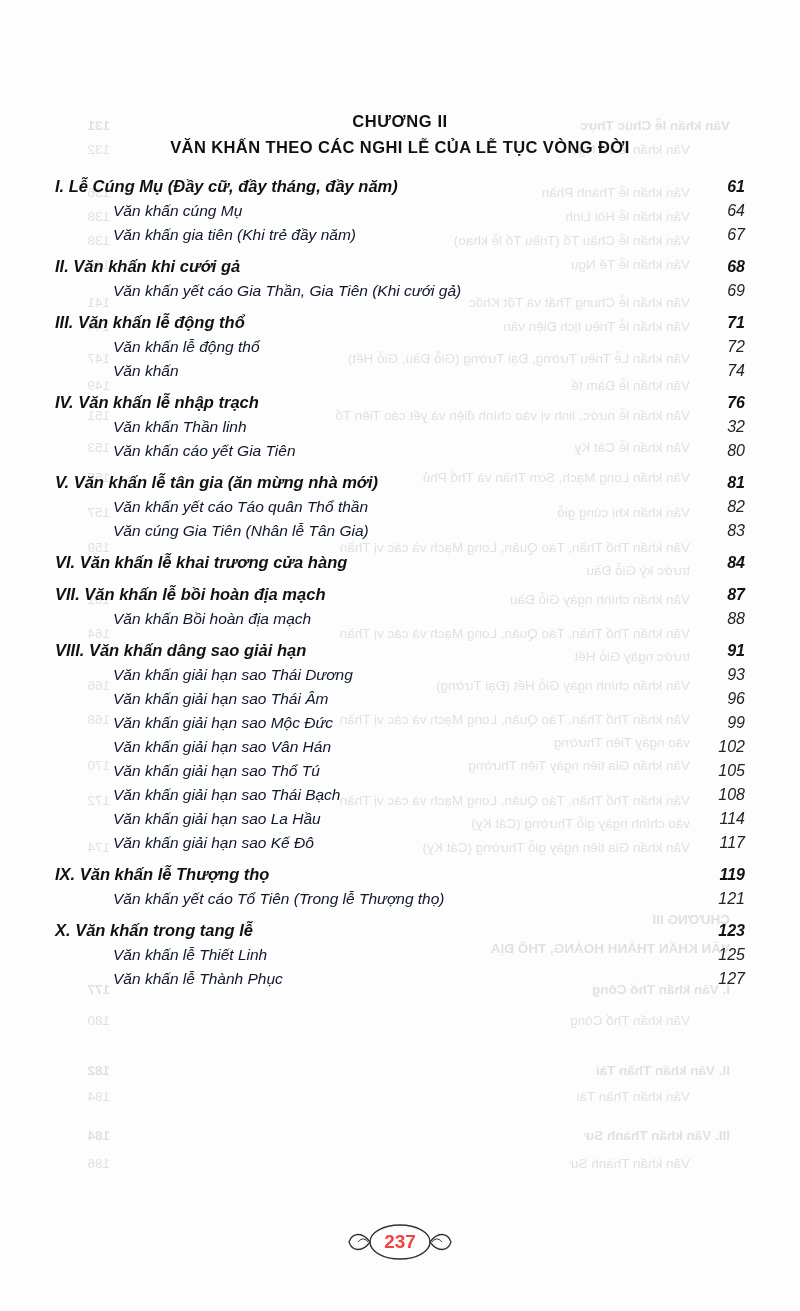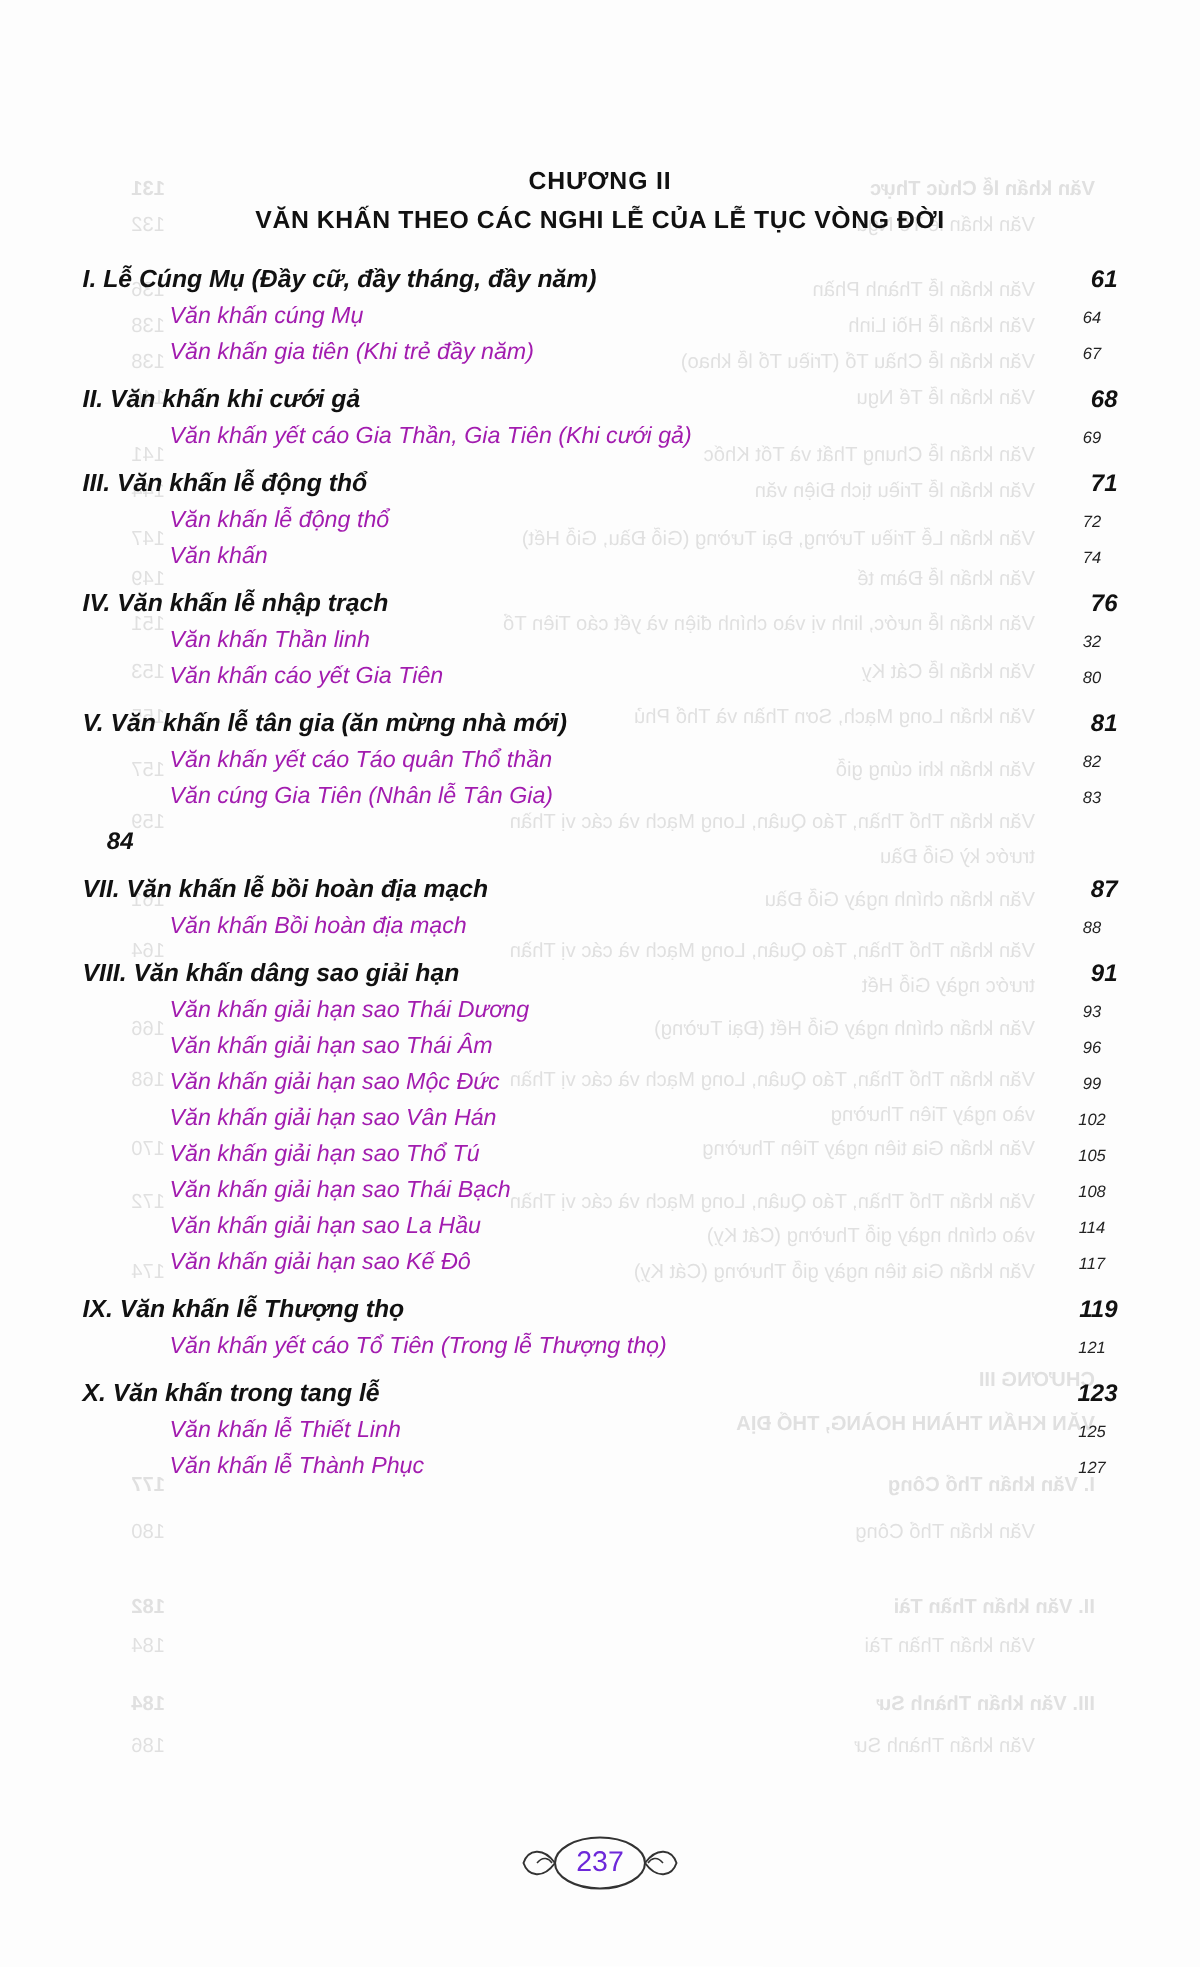--- a/index.html
+++ b/index.html
@@ -92,42 +92,42 @@
     min-width: 34px;
     text-align: right;
   }
   .sub {
     margin-top: 6px;
     padding-left: 58px;
   }
   .sub-title {
     font-style: italic;
     font-size: 15.5px;
-    color: #a21caf;
+    color: #0f172a;
   }
   .sub-page {
     font-style: italic;
-    font-size: 11px;
+    font-size: 16px;
     color: #222;
     min-width: 34px;
-    text-align: center;
+    text-align: right;
   }
   .footer {
     position: absolute;
     left: 0;
     bottom: 52px;
     width: 800px;
     text-align: center;
   }
   .page-badge {
     display: inline-block;
     position: relative;
     font-size: 19px;
-    font-weight: normal;
-    color: #6d28d9;
+    font-weight: bold;
+    color: #ef4444;
     padding: 6px 26px;
   }
   .badge-orn {
     position: absolute;
     left: 50%;
     top: 50%;
     transform: translate(-50%, -50%);
     width: 108px;
     height: 46px;
   }
@@ -261,20 +261,21 @@
         </div>
         <div class="row sub">
           <span class="sub-title">Văn khấn yết cáo Táo quân Thổ thần</span>
           <span class="sub-page">82</span>
         </div>
         <div class="row sub">
           <span class="sub-title">Văn cúng Gia Tiên (Nhân lễ Tân Gia)</span>
           <span class="sub-page">83</span>
         </div>
         <div class="row sec">
+          <span class="sec-title">VI. Văn khấn lễ khai trương cửa hàng</span>
           <span class="sec-page">84</span>
         </div>
         <div class="row sec">
           <span class="sec-title">VII. Văn khấn lễ bồi hoàn địa mạch</span>
           <span class="sec-page">87</span>
         </div>
         <div class="row sub">
           <span class="sub-title">Văn khấn Bồi hoàn địa mạch</span>
           <span class="sub-page">88</span>
         </div>

